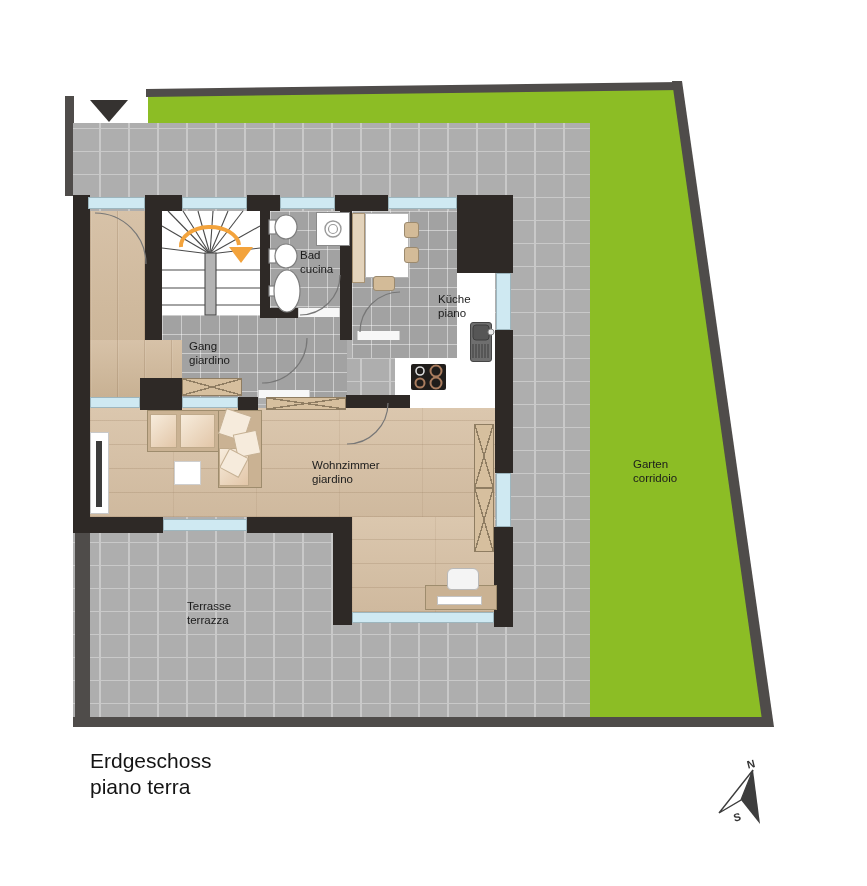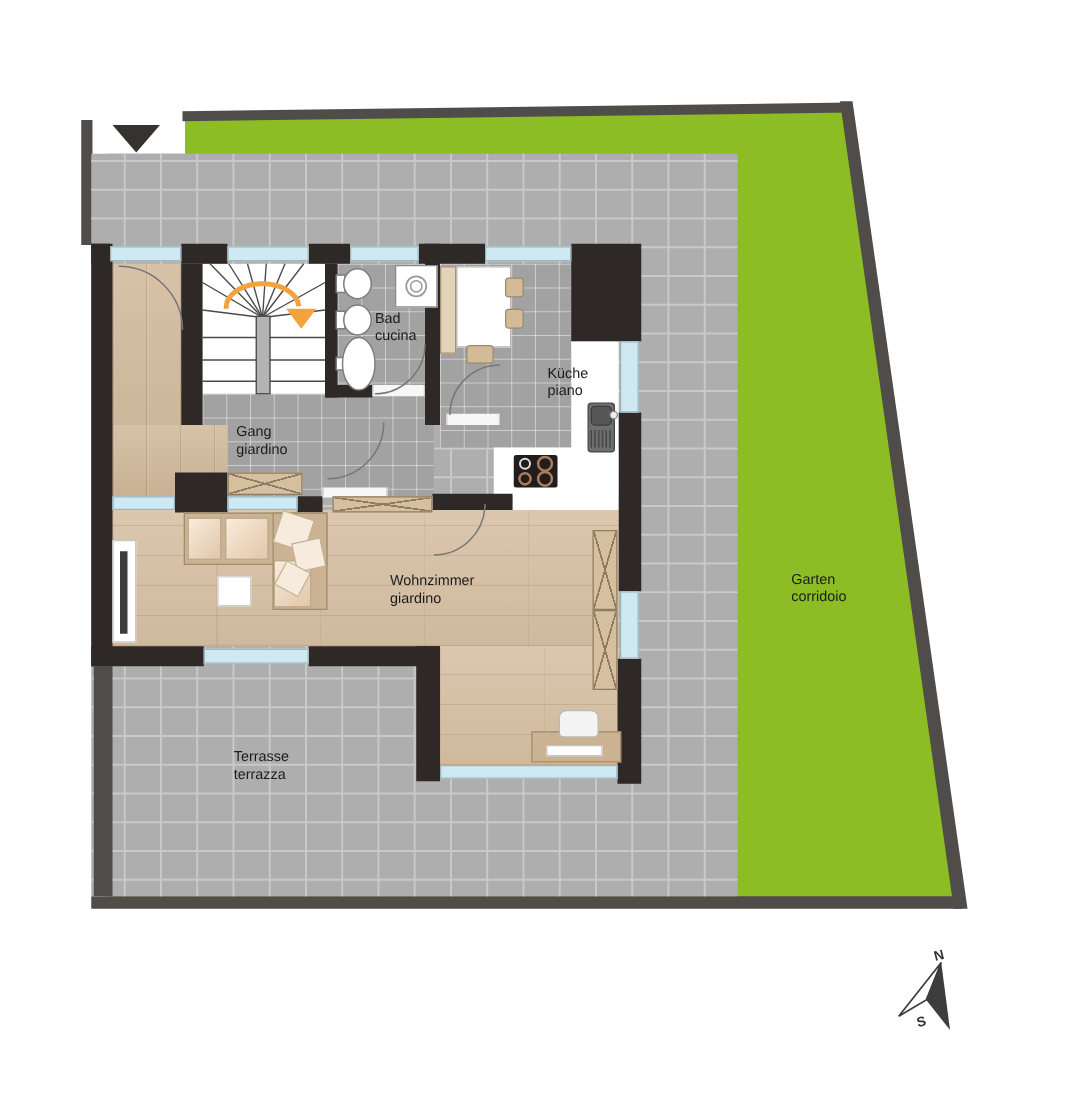--- a/index.html
+++ b/index.html
@@ -219,14 +219,18 @@
   </div>
   <div class="rlabel" style="left:187px;top:600px">
     <span>Terrasse</span><br>
     <span>terrazza</span>
   </div>
   <div class="rlabel" style="left:633px;top:458px">
     <span>Garten</span><br>
     <span>corridoio</span>
   </div>
 
+  <div id="title">
+    <span>Erdgeschoss</span><br>
+    <span>piano terra</span>
+  </div>
 
 </div>
 
 </body></html>

